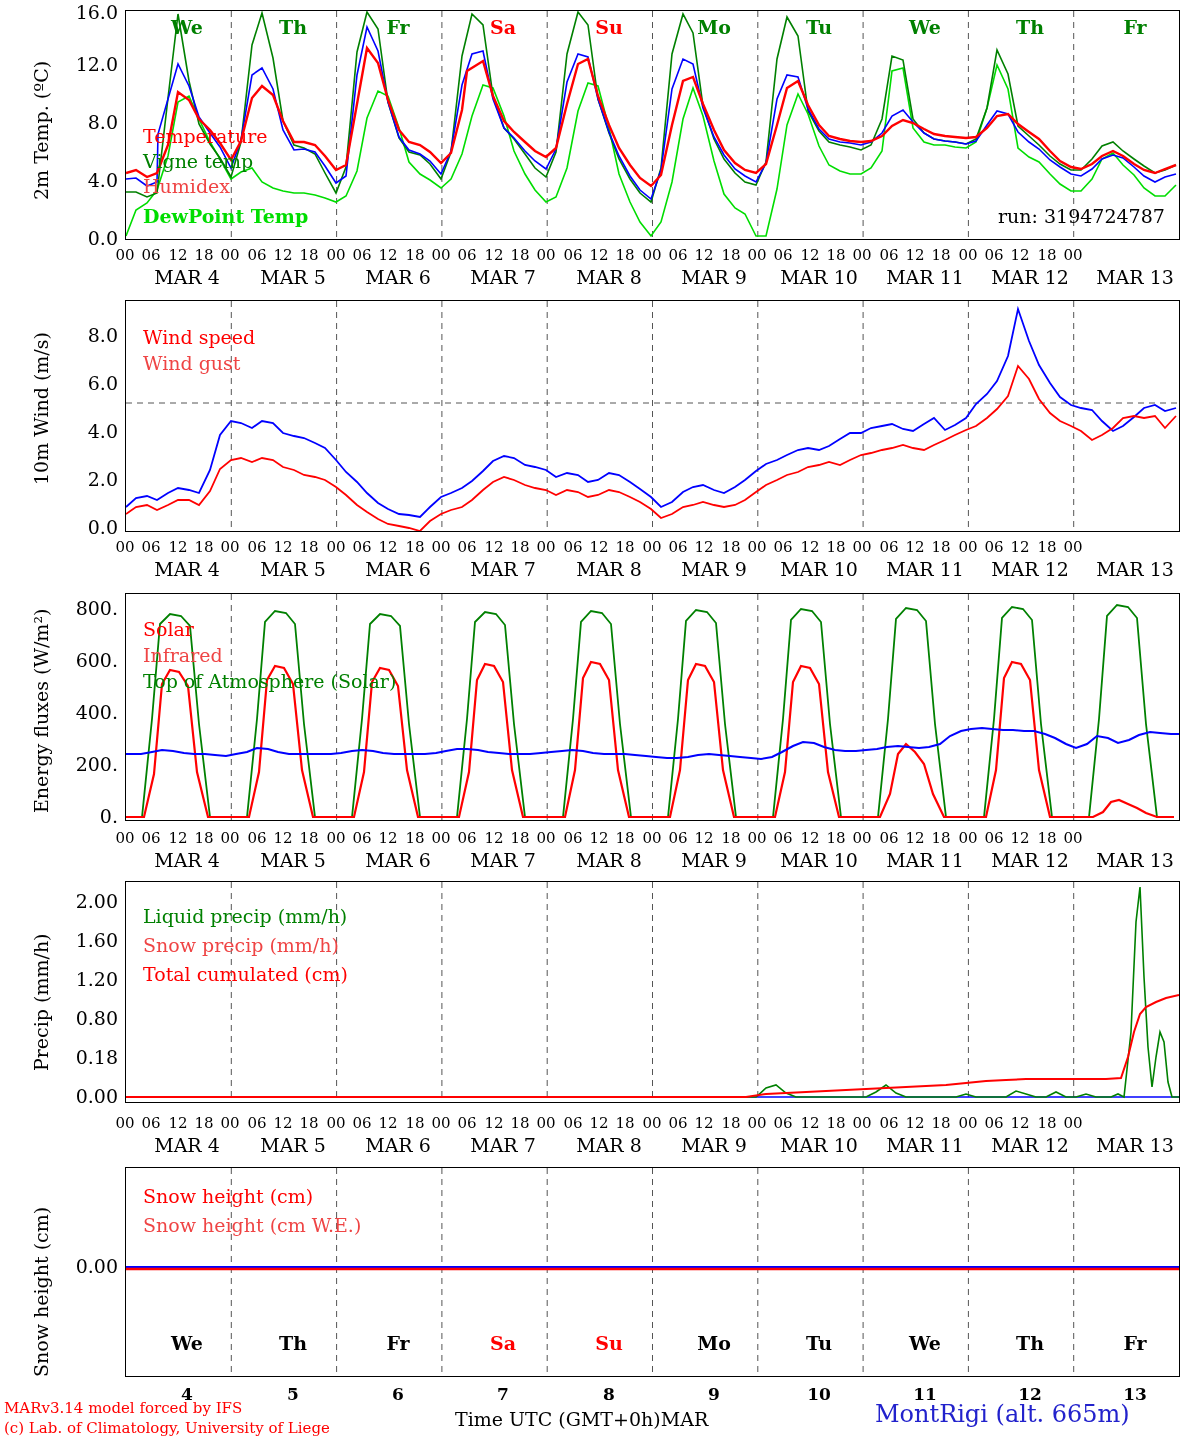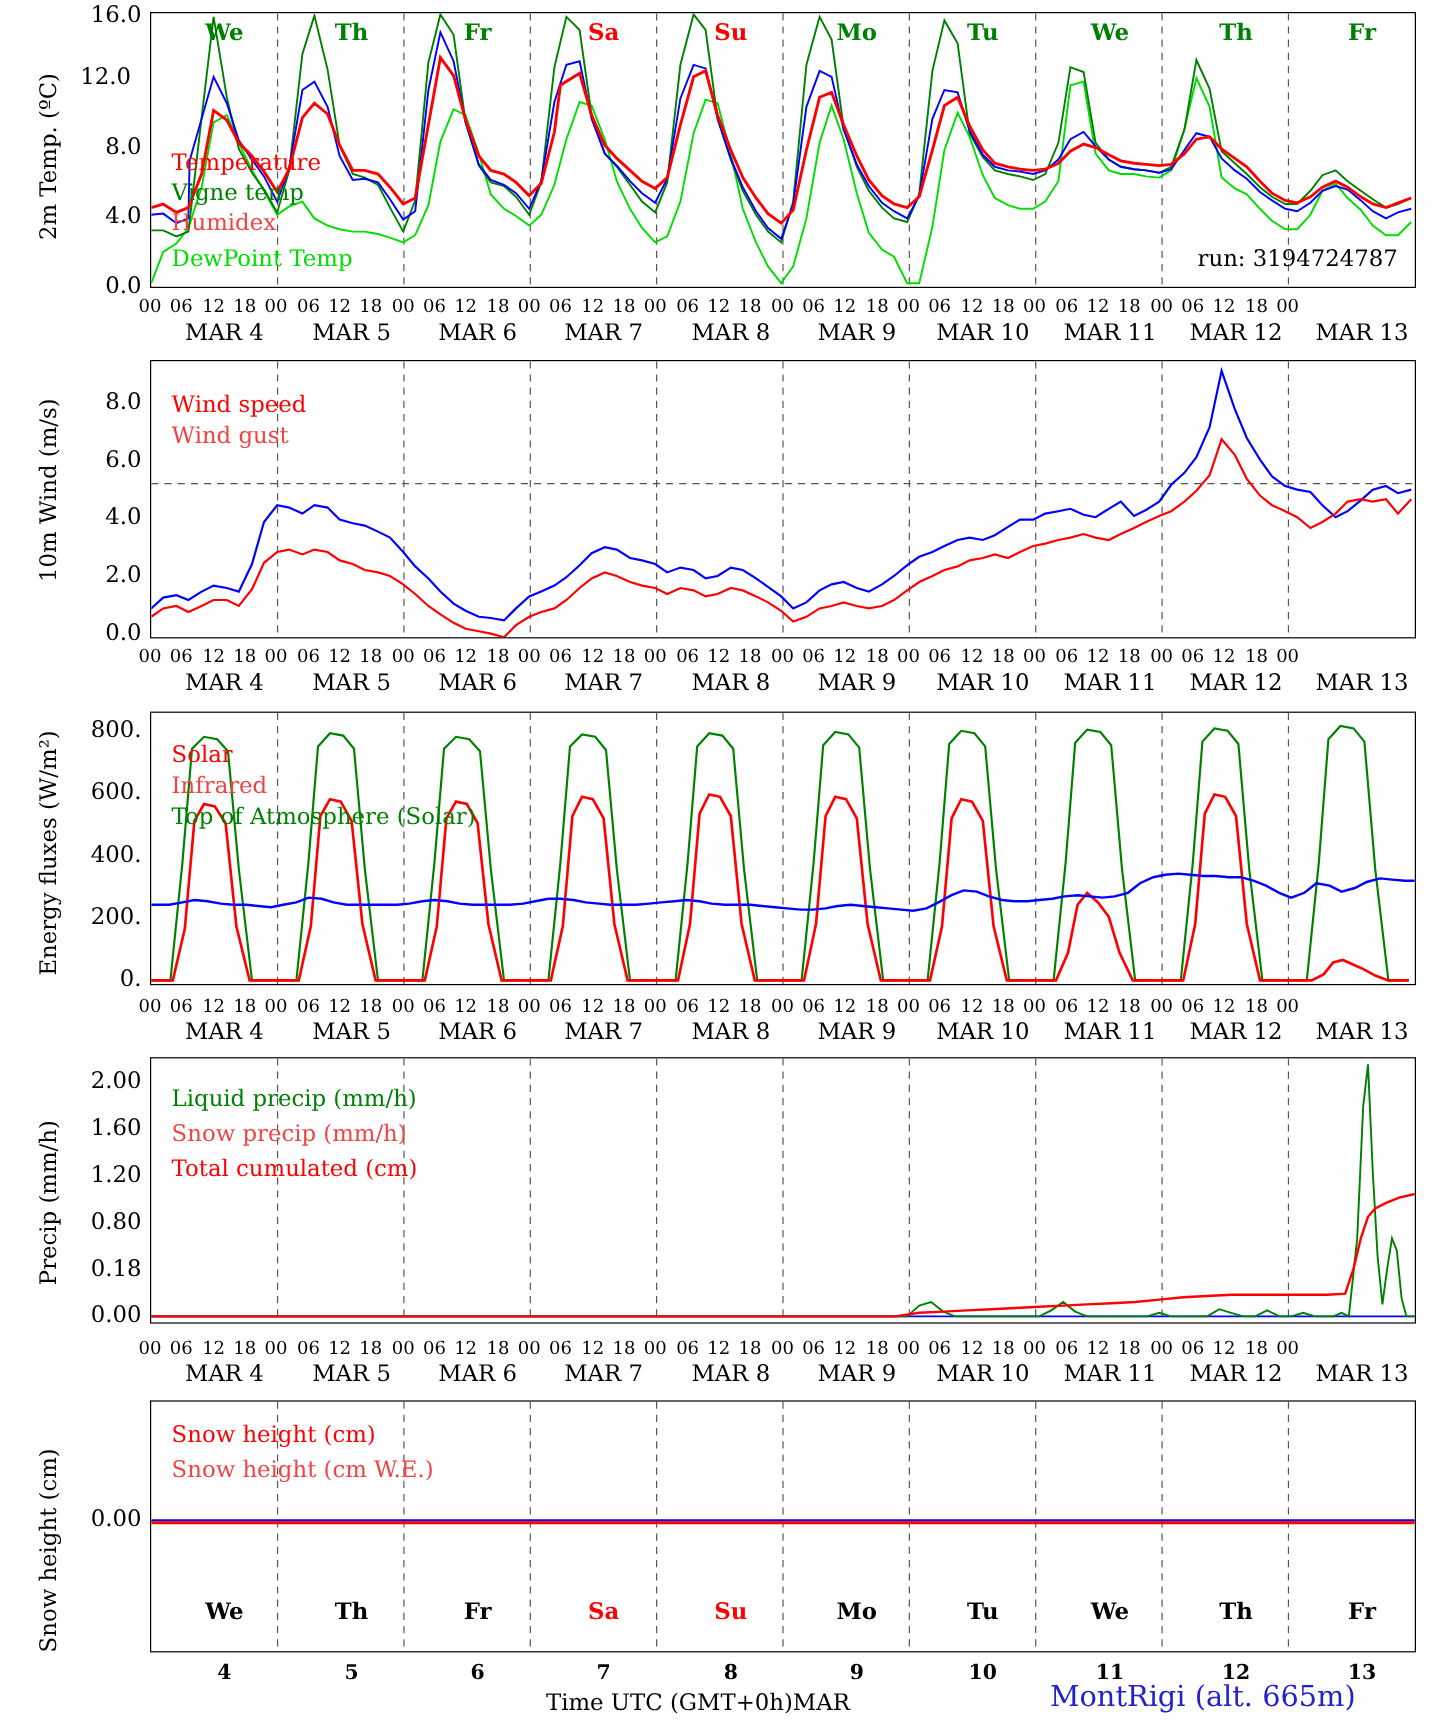--- a/index.html
+++ b/index.html
@@ -30,21 +30,21 @@
 <body>
 
 <div id="root">
 
   <div class="panel" style="left:0;top:0;width:1194px;height:285px;">
     <div class="ylabel" style="left:30px;top:200px;transform:rotate(-90deg);">2m Temp. (ºC)</div>
 
     <div class="ytick" style="left:58px;top:238px;width:60px;">0.0</div>
     <div class="ytick" style="left:58px;top:180px;width:60px;">4.0</div>
     <div class="ytick" style="left:58px;top:122px;width:60px;">8.0</div>
-    <div class="ytick" style="left:58px;top:64px;width:60px;text-align:center;">12.0</div>
+    <div class="ytick" style="left:58px;top:64px;width:60px;">12.0</div>
     <div class="ytick" style="left:50px;top:12px;width:68px;">16.0</div>
 
     <div class="plotbox" style="left:125px;top:10px;width:1055px;height:230px;">
       <svg width="1053" height="228" viewBox="0 0 1053 228" preserveAspectRatio="none">
         <g stroke="#555" stroke-width="1" stroke-dasharray="6,5">
           <line x1="105.3" y1="0" x2="105.3" y2="228"></line>
           <line x1="210.6" y1="0" x2="210.6" y2="228"></line>
           <line x1="315.9" y1="0" x2="315.9" y2="228"></line>
           <line x1="421.2" y1="0" x2="421.2" y2="228"></line>
           <line x1="526.5" y1="0" x2="526.5" y2="228"></line>
@@ -73,21 +73,21 @@
       <span class="green" style="left:589px;">Mo</span>
       <span class="green" style="left:694px;">Tu</span>
       <span class="green" style="left:800px;">We</span>
       <span class="green" style="left:905px;">Th</span>
       <span class="green" style="left:1010px;">Fr</span>
     </div>
 
     <div class="legend red" style="left:143px;top:125px;">Temperature</div>
     <div class="legend green" style="left:143px;top:150px;">Vigne temp</div>
     <div class="legend blue" style="left:143px;top:175px;">Humidex</div>
-    <div class="legend lgreen" style="left:143px;top:205px;">DewPoint Temp</div>
+    <div class="legend lgreen" style="left:143px;top:205px;font-weight:bold;">DewPoint Temp</div>
     <div class="runlabel" style="left:998px;top:205px;">run: 3194724787</div>
   </div>
 
   <div class="tickrow" style="left:125px;top:246px;width:1055px;height:20px;">
     <span style="left:0px;">00</span>
     <span style="left:26px;">06</span>
     <span style="left:53px;">12</span>
     <span style="left:79px;">18</span>
     <span style="left:105px;">00</span>
     <span style="left:132px;">06</span>
@@ -472,18 +472,22 @@
     <span style="left:273px;">6</span>
     <span style="left:378px;">7</span>
     <span style="left:484px;">8</span>
     <span style="left:589px;">9</span>
     <span style="left:694px;">10</span>
     <span style="left:800px;">11</span>
     <span style="left:905px;">12</span>
     <span style="left:1010px;">13</span>
   </div>
 
+  <div class="footer-left" style="left:4px;top:1398px;">
+    <div>MARv3.14 model forced by IFS</div>
+    <div>(c) Lab. of Climatology, University of Liege</div>
+  </div>
   <div class="footer-center" style="left:455px;top:1408px;">
     <span>Time UTC (GMT+0h)</span><span>MAR</span>
   </div>
   <div class="footer-right" style="left:875px;top:1400px;">MontRigi (alt. 665m)</div>
 
 </div>
 
 </body></html>

